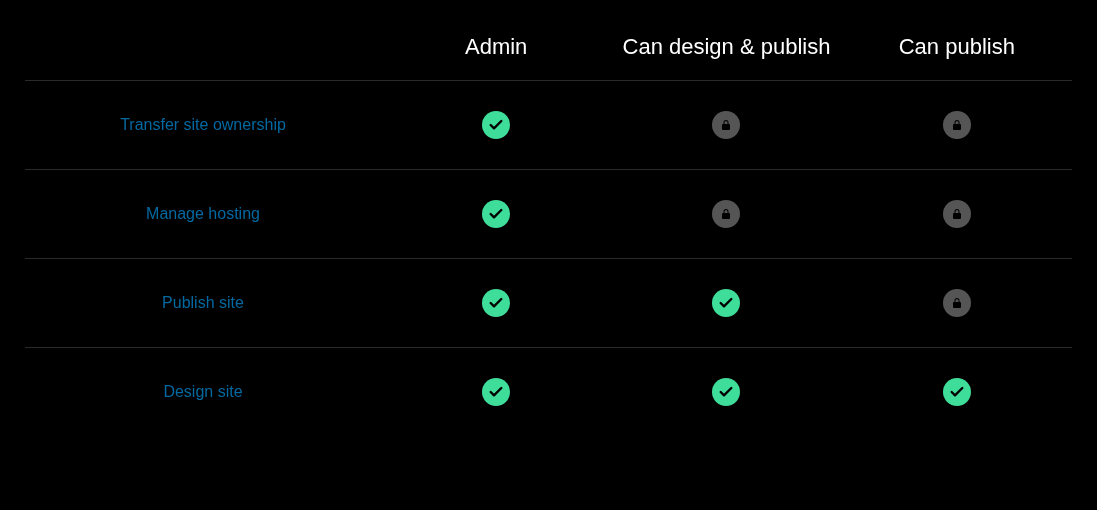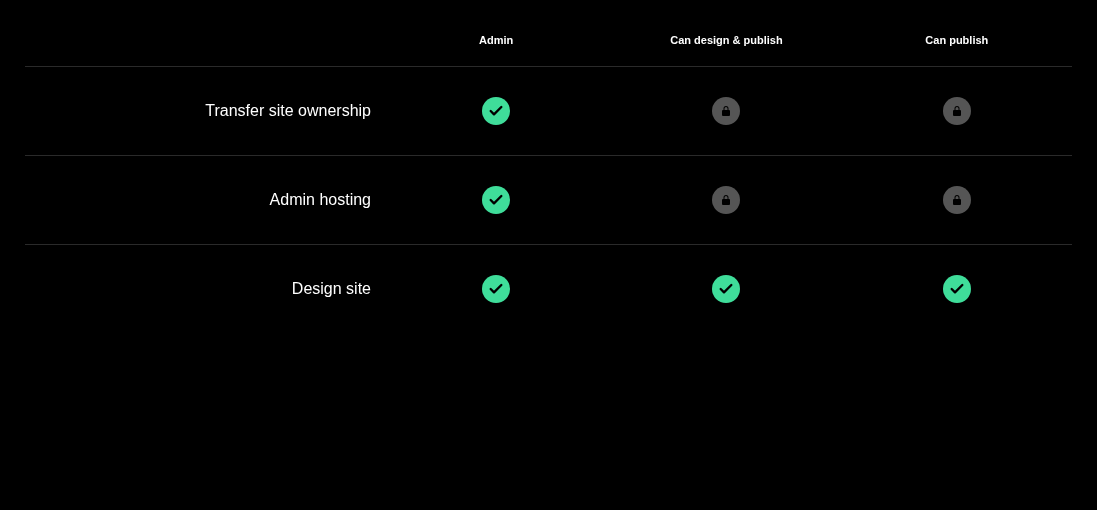--- a/index.html
+++ b/index.html
@@ -13,43 +13,43 @@
       font-family: -apple-system, BlinkMacSystemFont, "Segoe UI", Helvetica, Arial, sans-serif;
       width: 1097px;
       height: 510px;
       padding: 20px 25px;
     }
     table {
       width: 100%;
       border-collapse: collapse;
     }
     thead th {
-      font-weight: 700;
-      font-size: 11px;
+      font-weight: 400;
+      font-size: 22px;
       text-align: center;
       padding: 14px 10px 20px 10px;
       border-bottom: 1px solid #2a2a2a;
     }
     thead th:first-child {
       text-align: left;
     }
     tbody td {
       padding: 30px 10px;
       border-bottom: 1px solid #2a2a2a;
       text-align: center;
       vertical-align: middle;
     }
     tbody tr:last-child td {
       border-bottom: none;
     }
     tbody td:first-child {
-      text-align: right;
+      text-align: center;
       font-size: 16px;
       font-weight: 400;
-      color: #ffffff;
+      color: #0369a1;
     }
     .col-feature {
       width: 34%;
     }
     .col-role {
       width: 22%;
     }
     .icon-badge {
       display: inline-flex;
       align-items: center;
@@ -104,29 +104,47 @@
               <path d="M12 2a5 5 0 0 0-5 5v3H6a2 2 0 0 0-2 2v8a2 2 0 0 0 2 2h12a2 2 0 0 0 2-2v-8a2 2 0 0 0-2-2h-1V7a5 5 0 0 0-5-5zm-3 5a3 3 0 1 1 6 0v3H9V7z"></path>
             </svg>
           </span></td>
         <td><span class="icon-badge icon-lock">
             <svg viewBox="0 0 24 24" fill="#000000">
               <path d="M12 2a5 5 0 0 0-5 5v3H6a2 2 0 0 0-2 2v8a2 2 0 0 0 2 2h12a2 2 0 0 0 2-2v-8a2 2 0 0 0-2-2h-1V7a5 5 0 0 0-5-5zm-3 5a3 3 0 1 1 6 0v3H9V7z"></path>
             </svg>
           </span></td>
       </tr>
       <tr>
-        <td>Admin hosting</td>
+        <td>Manage hosting</td>
         <td><span class="icon-badge icon-check">
             <svg viewBox="0 0 24 24" fill="none" stroke="#000000" stroke-width="3.5" stroke-linecap="round" stroke-linejoin="round">
               <polyline points="20 6 9 17 4 12"></polyline>
             </svg>
           </span></td>
         <td><span class="icon-badge icon-lock">
             <svg viewBox="0 0 24 24" fill="#000000">
               <path d="M12 2a5 5 0 0 0-5 5v3H6a2 2 0 0 0-2 2v8a2 2 0 0 0 2 2h12a2 2 0 0 0 2-2v-8a2 2 0 0 0-2-2h-1V7a5 5 0 0 0-5-5zm-3 5a3 3 0 1 1 6 0v3H9V7z"></path>
+            </svg>
+          </span></td>
+        <td><span class="icon-badge icon-lock">
+            <svg viewBox="0 0 24 24" fill="#000000">
+              <path d="M12 2a5 5 0 0 0-5 5v3H6a2 2 0 0 0-2 2v8a2 2 0 0 0 2 2h12a2 2 0 0 0 2-2v-8a2 2 0 0 0-2-2h-1V7a5 5 0 0 0-5-5zm-3 5a3 3 0 1 1 6 0v3H9V7z"></path>
+            </svg>
+          </span></td>
+      </tr>
+      <tr>
+        <td>Publish site</td>
+        <td><span class="icon-badge icon-check">
+            <svg viewBox="0 0 24 24" fill="none" stroke="#000000" stroke-width="3.5" stroke-linecap="round" stroke-linejoin="round">
+              <polyline points="20 6 9 17 4 12"></polyline>
+            </svg>
+          </span></td>
+        <td><span class="icon-badge icon-check">
+            <svg viewBox="0 0 24 24" fill="none" stroke="#000000" stroke-width="3.5" stroke-linecap="round" stroke-linejoin="round">
+              <polyline points="20 6 9 17 4 12"></polyline>
             </svg>
           </span></td>
         <td><span class="icon-badge icon-lock">
             <svg viewBox="0 0 24 24" fill="#000000">
               <path d="M12 2a5 5 0 0 0-5 5v3H6a2 2 0 0 0-2 2v8a2 2 0 0 0 2 2h12a2 2 0 0 0 2-2v-8a2 2 0 0 0-2-2h-1V7a5 5 0 0 0-5-5zm-3 5a3 3 0 1 1 6 0v3H9V7z"></path>
             </svg>
           </span></td>
       </tr>
       <tr>
         <td>Design site</td>

